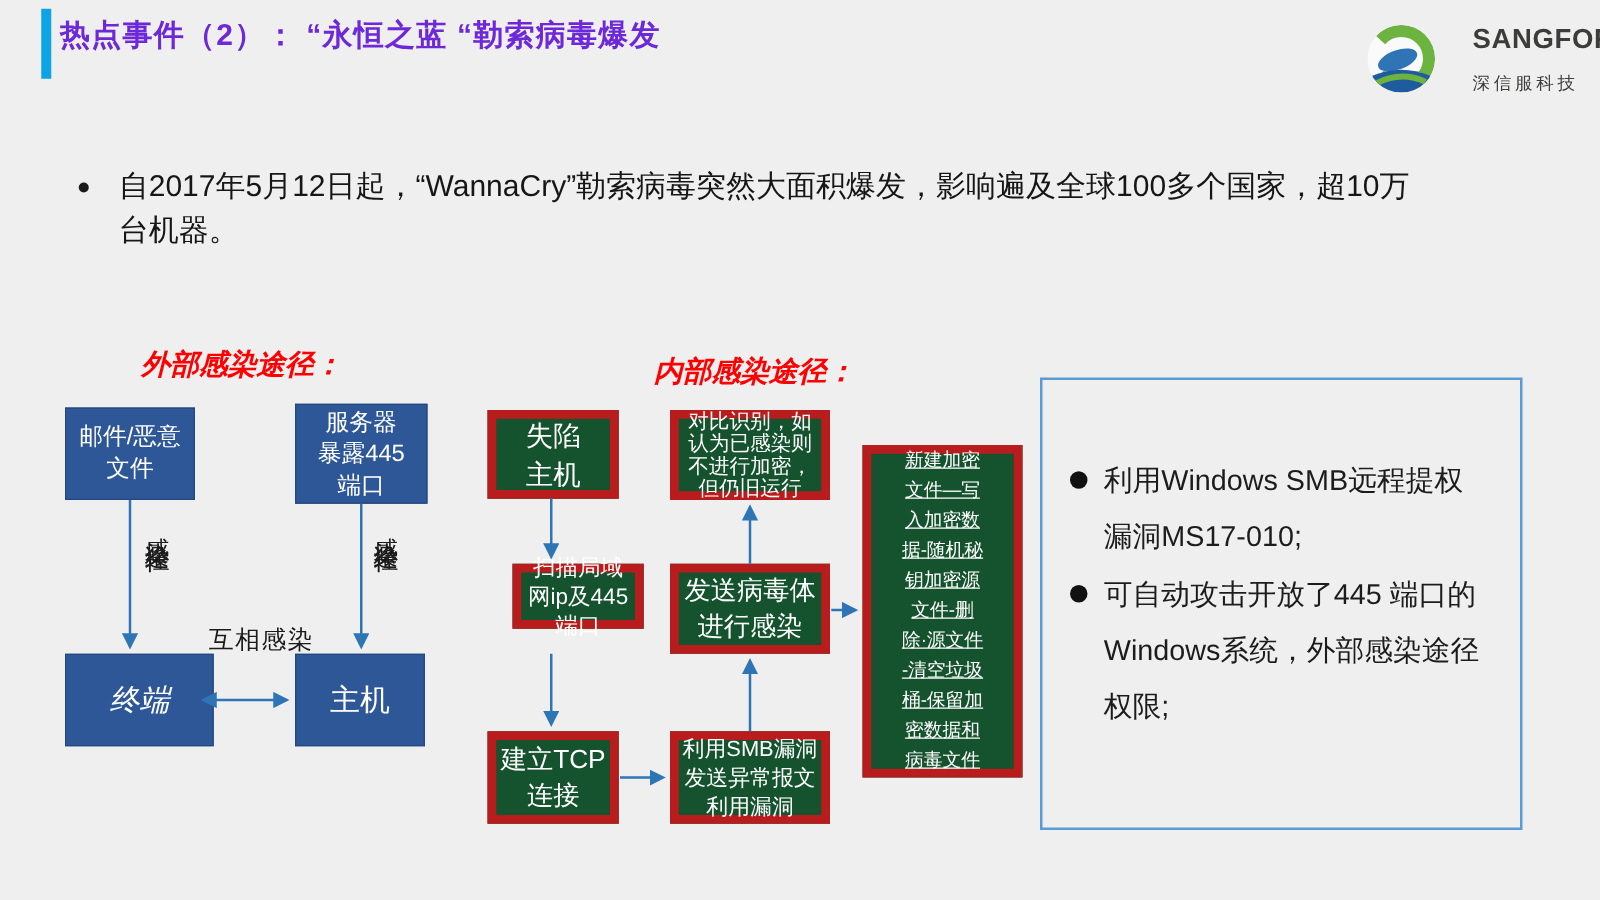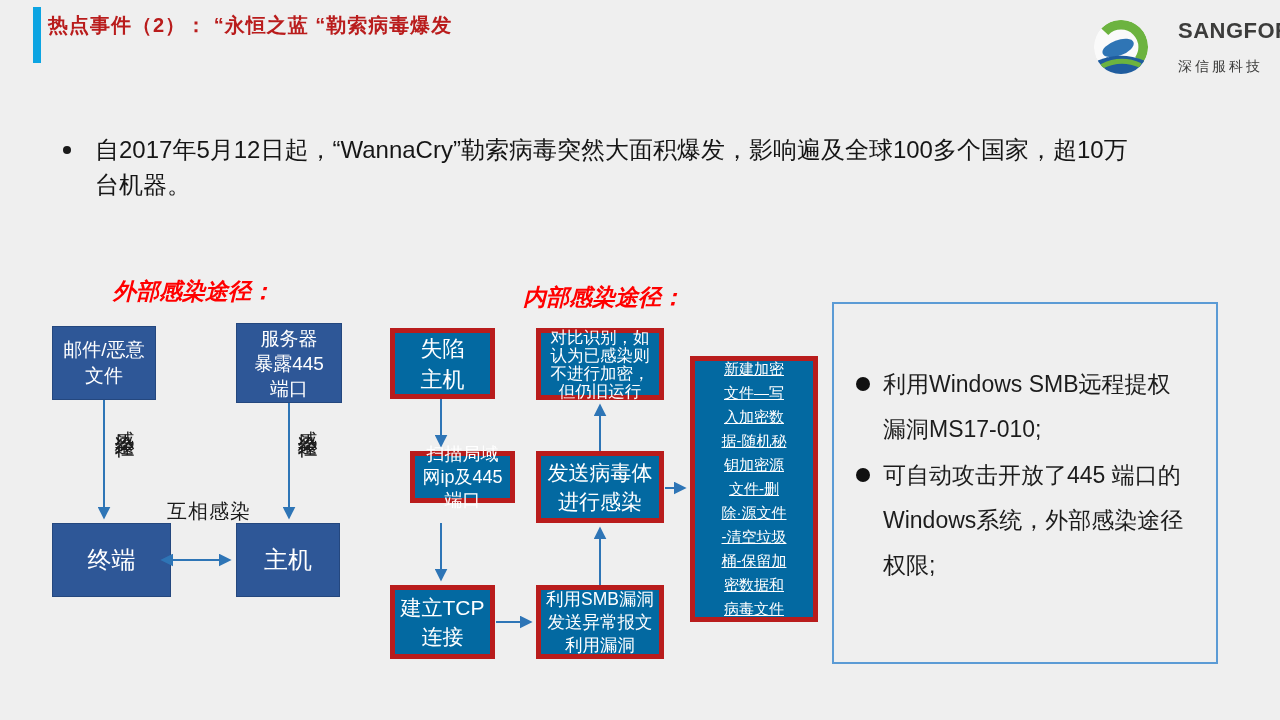--- a/index.html
+++ b/index.html
@@ -6,45 +6,45 @@
   body{
     width:1280px;height:720px;overflow:hidden;
     background:#EFEFEF;
     font-family:"Liberation Sans","DejaVu Sans",sans-serif;
     -webkit-font-smoothing:antialiased;
   }
   .slide{position:relative;width:1280px;height:720px;}
 
   
   .accent-bar{position:absolute;left:33px;top:7px;width:8px;height:56px;background:#0CA4E2;}
-  .title{position:absolute;left:48px;top:12px;margin:0;font-size:20px;font-weight:bold;color:#b91c1c;letter-spacing:1px;}
+  .title{position:absolute;left:48px;top:12px;margin:0;font-size:24px;font-weight:bold;color:#6d28d9;letter-spacing:1px;}
   .logo{position:absolute;left:1092px;top:18px;display:flex;align-items:center;gap:20px;}
   .logo svg{width:58px;height:58px;display:block;}
   .logo-text{margin-left:8px;}
   .logo-brand{font-size:22px;font-weight:bold;color:#3C3C3B;letter-spacing:.5px;line-height:24px;}
   .logo-sub{font-size:14px;color:#3C3C3B;letter-spacing:3px;margin-top:15px;}
 
   
   .intro-dot{position:absolute;left:63px;top:146px;width:8px;height:8px;border-radius:50%;background:#1A1A1A;}
   .intro-text{position:absolute;left:95px;top:132px;width:1150px;font-size:24px;line-height:35px;color:#161616;white-space:pre-line;}
 
   
   .red-label{position:absolute;font-size:23px;font-weight:bold;font-style:italic;color:#FF0000;}
   .red-label.ext{left:113px;top:276px;}
   .red-label.int{left:523px;top:282px;}
 
   
   .node{position:absolute;display:flex;align-items:center;justify-content:center;
         text-align:center;color:#FFFFFF;white-space:pre-line;box-sizing:border-box;}
   .navy{background:#2E5797;border:1px solid #24477E;}
-  .cyan{background:#0369a1;border:5px solid #b91c1c;}
+  .cyan{background:#14532d;border:7px solid #b91c1c;}
 
   .n-mail{left:52px;top:326px;width:104px;height:74px;font-size:19px;line-height:26px;}
   .n-server{left:236px;top:323px;width:106px;height:80px;font-size:19px;line-height:25px;}
-  .n-terminal{left:52px;top:523px;width:119px;height:74px;font-size:24px;}
+  .n-terminal{left:52px;top:523px;width:119px;height:74px;font-size:24px;font-style:italic;}
   .n-host{left:236px;top:523px;width:104px;height:74px;font-size:24px;}
 
   .n-compromised{left:390px;top:328px;width:105px;height:71px;font-size:22px;line-height:31px;}
   .n-compare{left:536px;top:328px;width:128px;height:72px;font-size:16.5px;line-height:18px;}
   .n-scan{left:410px;top:451px;width:105px;height:52px;font-size:18px;line-height:23px;}
   .n-send{left:536px;top:451px;width:128px;height:72px;font-size:21px;line-height:29px;}
   .n-tcp{left:390px;top:585px;width:105px;height:74px;font-size:21px;line-height:29px;}
   .n-smb{left:536px;top:585px;width:128px;height:74px;font-size:17.5px;line-height:23px;}
   .n-encrypt{left:690px;top:356px;width:128px;height:266px;font-size:15px;line-height:24px;text-decoration:underline;}
 

